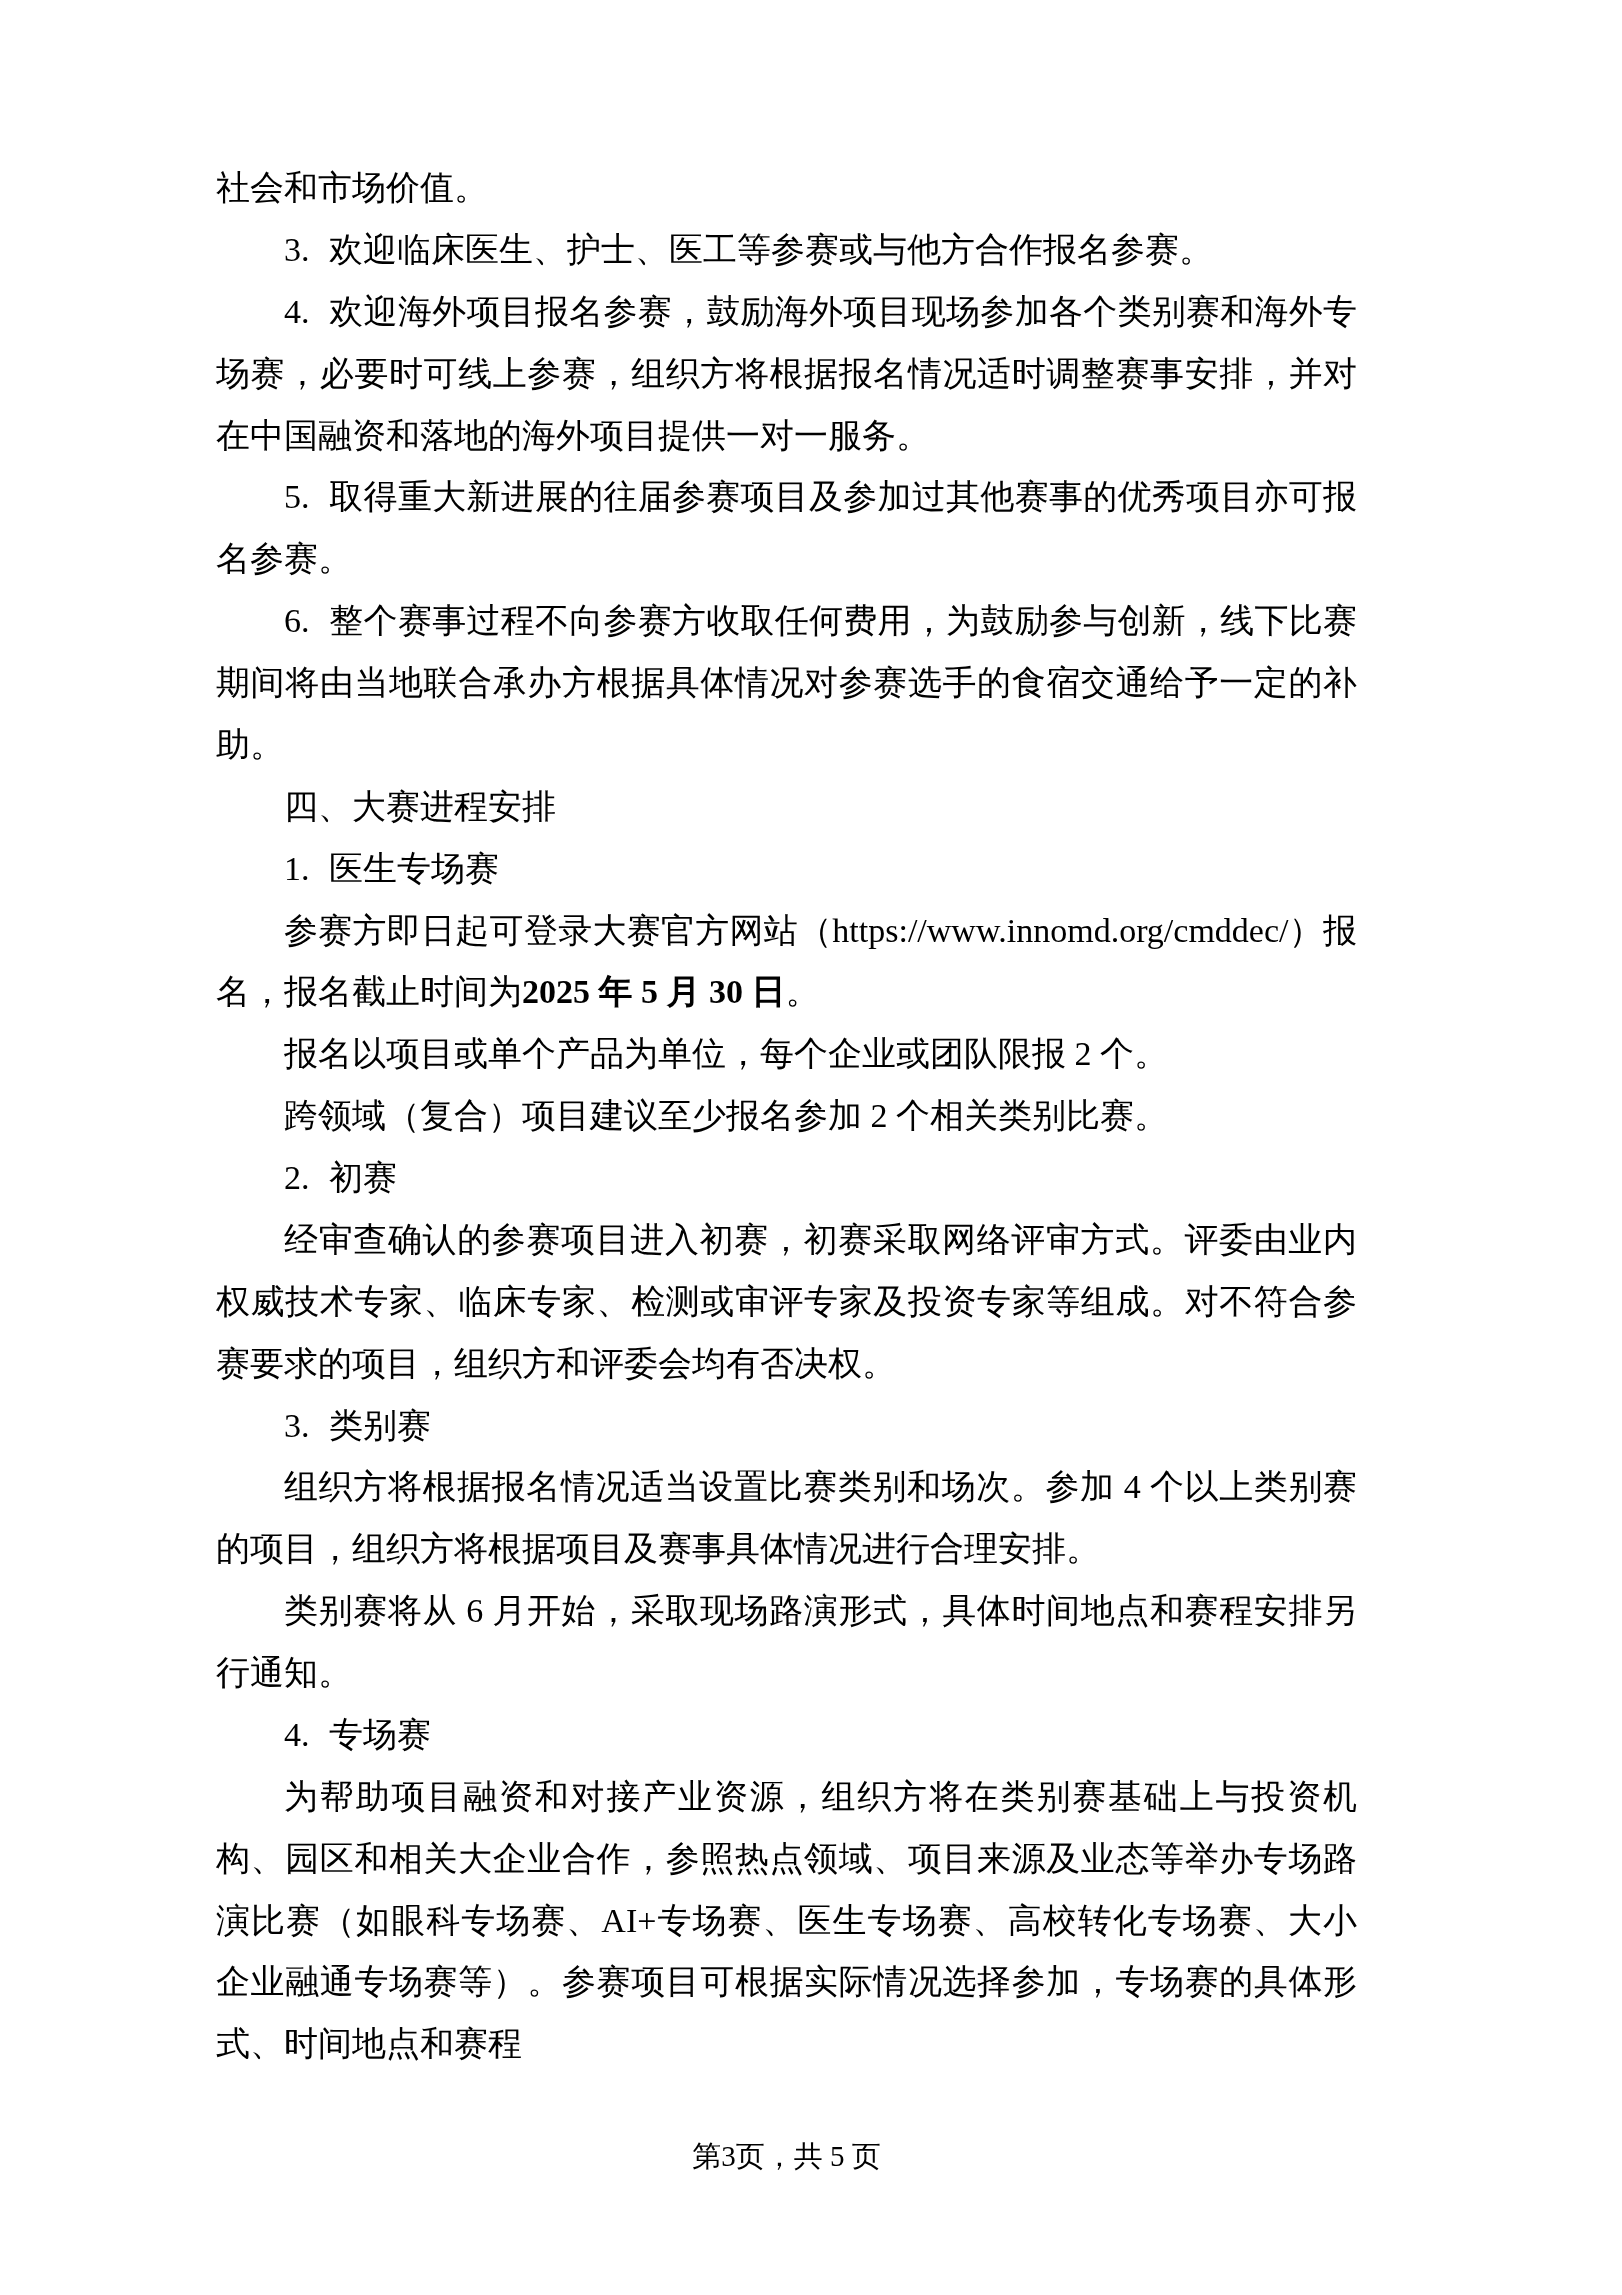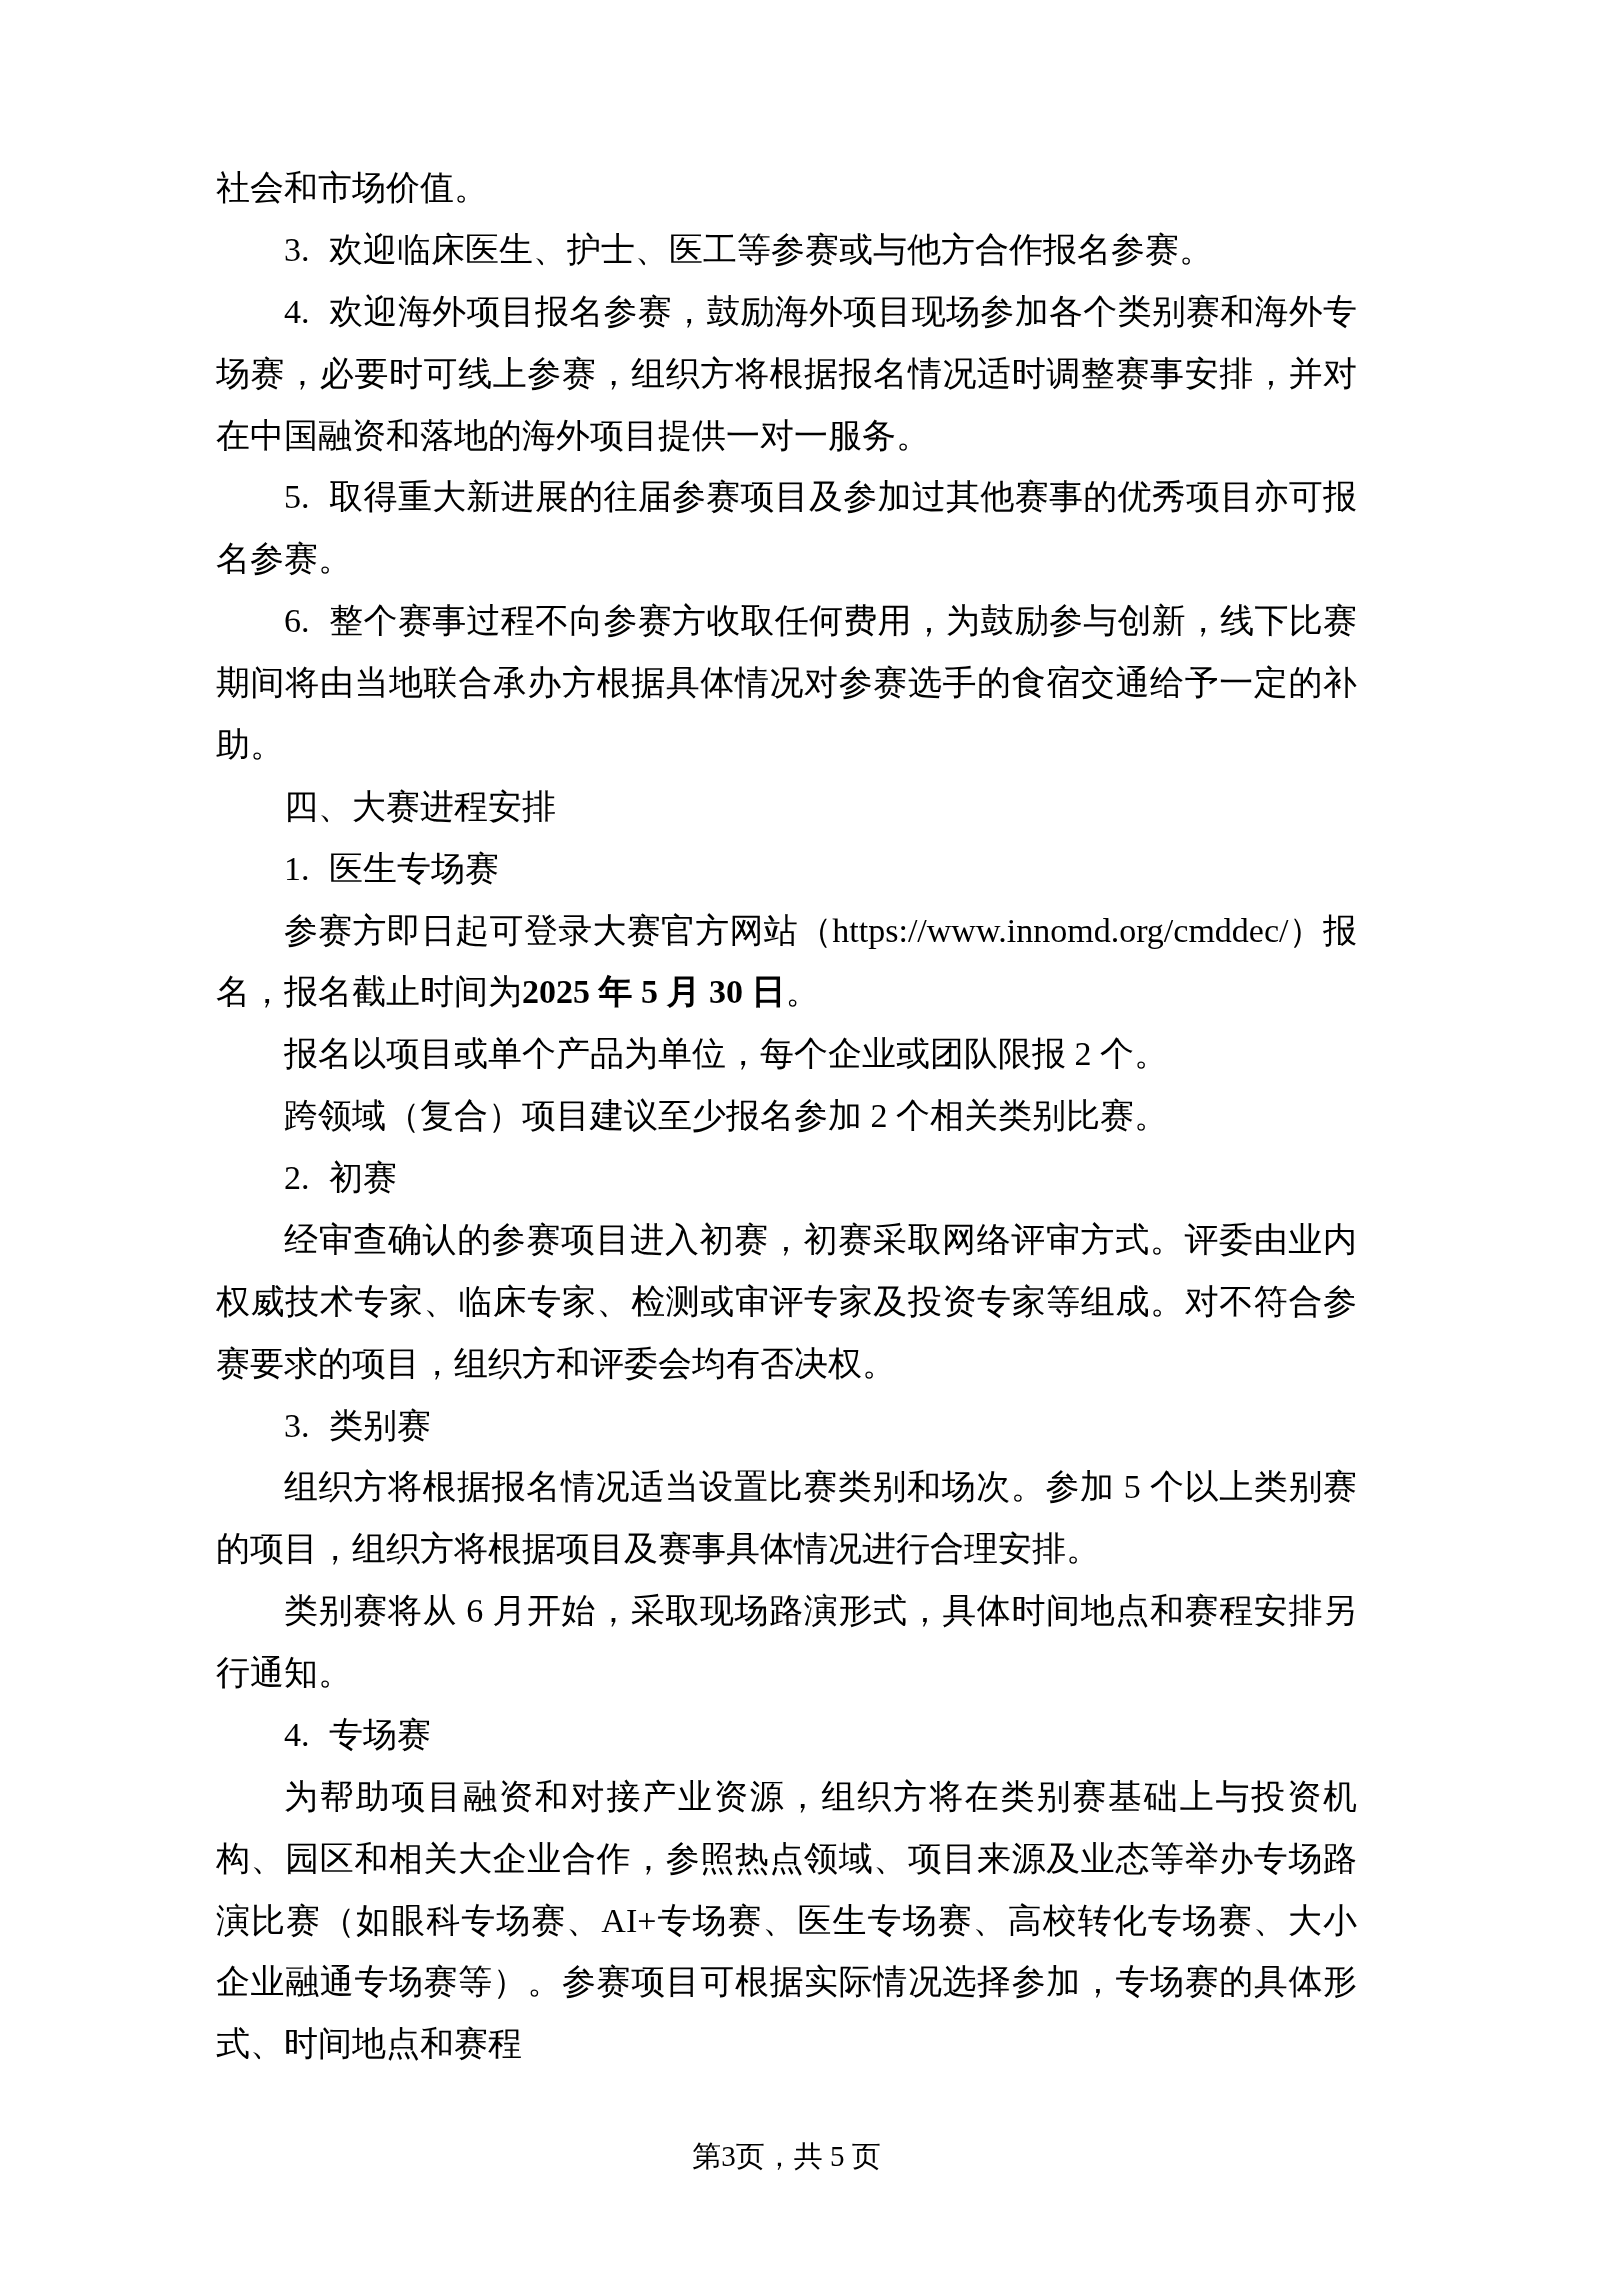--- a/index.html
+++ b/index.html
@@ -97,21 +97,21 @@
     <p class="para indent2">报名以项目或单个产品为单位，每个企业或团队限报 2 个。</p>
 
     <p class="para indent2">跨领域（复合）项目建议至少报名参加 2 个相关类别比赛。</p>
 
     <p class="numitem"><span class="num latin">2.</span><span class="gap"></span><span>初赛</span></p>
 
     <p class="para indent2">经审查确认的参赛项目进入初赛，初赛采取网络评审方式。评委由业内权威技术专家、临床专家、检测或审评专家及投资专家等组成。对不符合参赛要求的项目，组织方和评委会均有否决权。</p>
 
     <p class="numitem"><span class="num latin">3.</span><span class="gap"></span><span>类别赛</span></p>
 
-    <p class="para indent2">组织方将根据报名情况适当设置比赛类别和场次。参加 5 个以上类别赛的项目，组织方将根据项目及赛事具体情况进行合理安排。</p>
+    <p class="para indent2">组织方将根据报名情况适当设置比赛类别和场次。参加 4 个以上类别赛的项目，组织方将根据项目及赛事具体情况进行合理安排。</p>
 
     <p class="para indent2">类别赛将从 6 月开始，采取现场路演形式，具体时间地点和赛程安排另行通知。</p>
 
     <p class="numitem"><span class="num latin">4.</span><span class="gap"></span><span>专场赛</span></p>
 
     <p class="para indent2">为帮助项目融资和对接产业资源，组织方将在类别赛基础上与投资机构、园区和相关大企业合作，参照热点领域、项目来源及业态等举办专场路演比赛（如眼科专场赛、AI+专场赛、医生专场赛、高校转化专场赛、大小企业融通专场赛等）。参赛项目可根据实际情况选择参加，专场赛的具体形式、时间地点和赛程</p>
 
   </div>
 
   <div class="footer">第3页，共 5 页</div>

